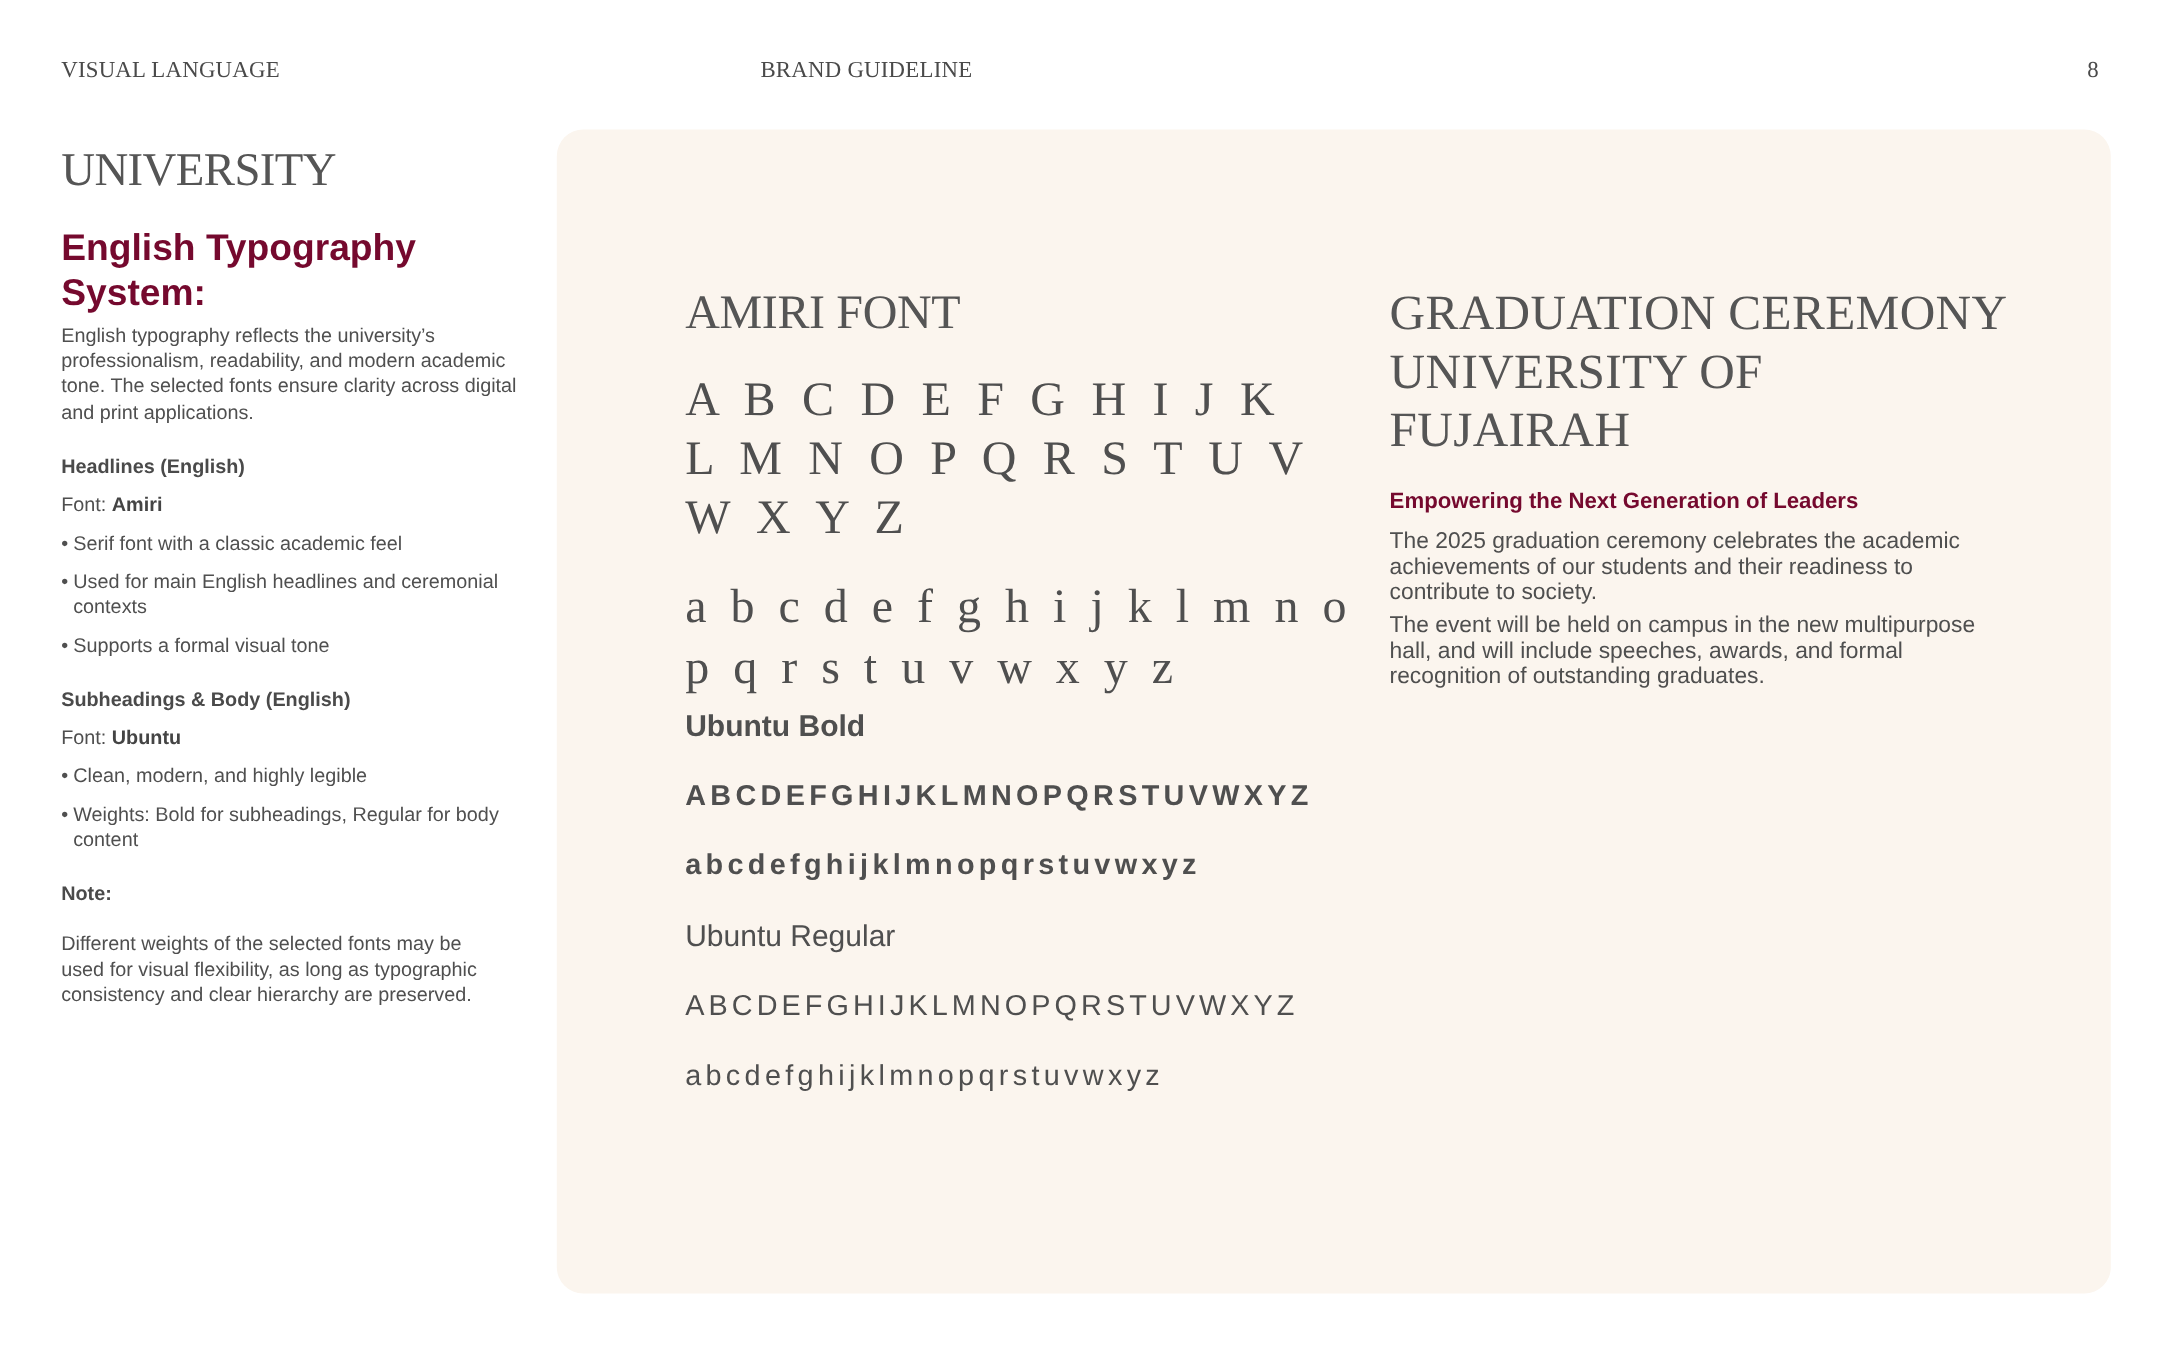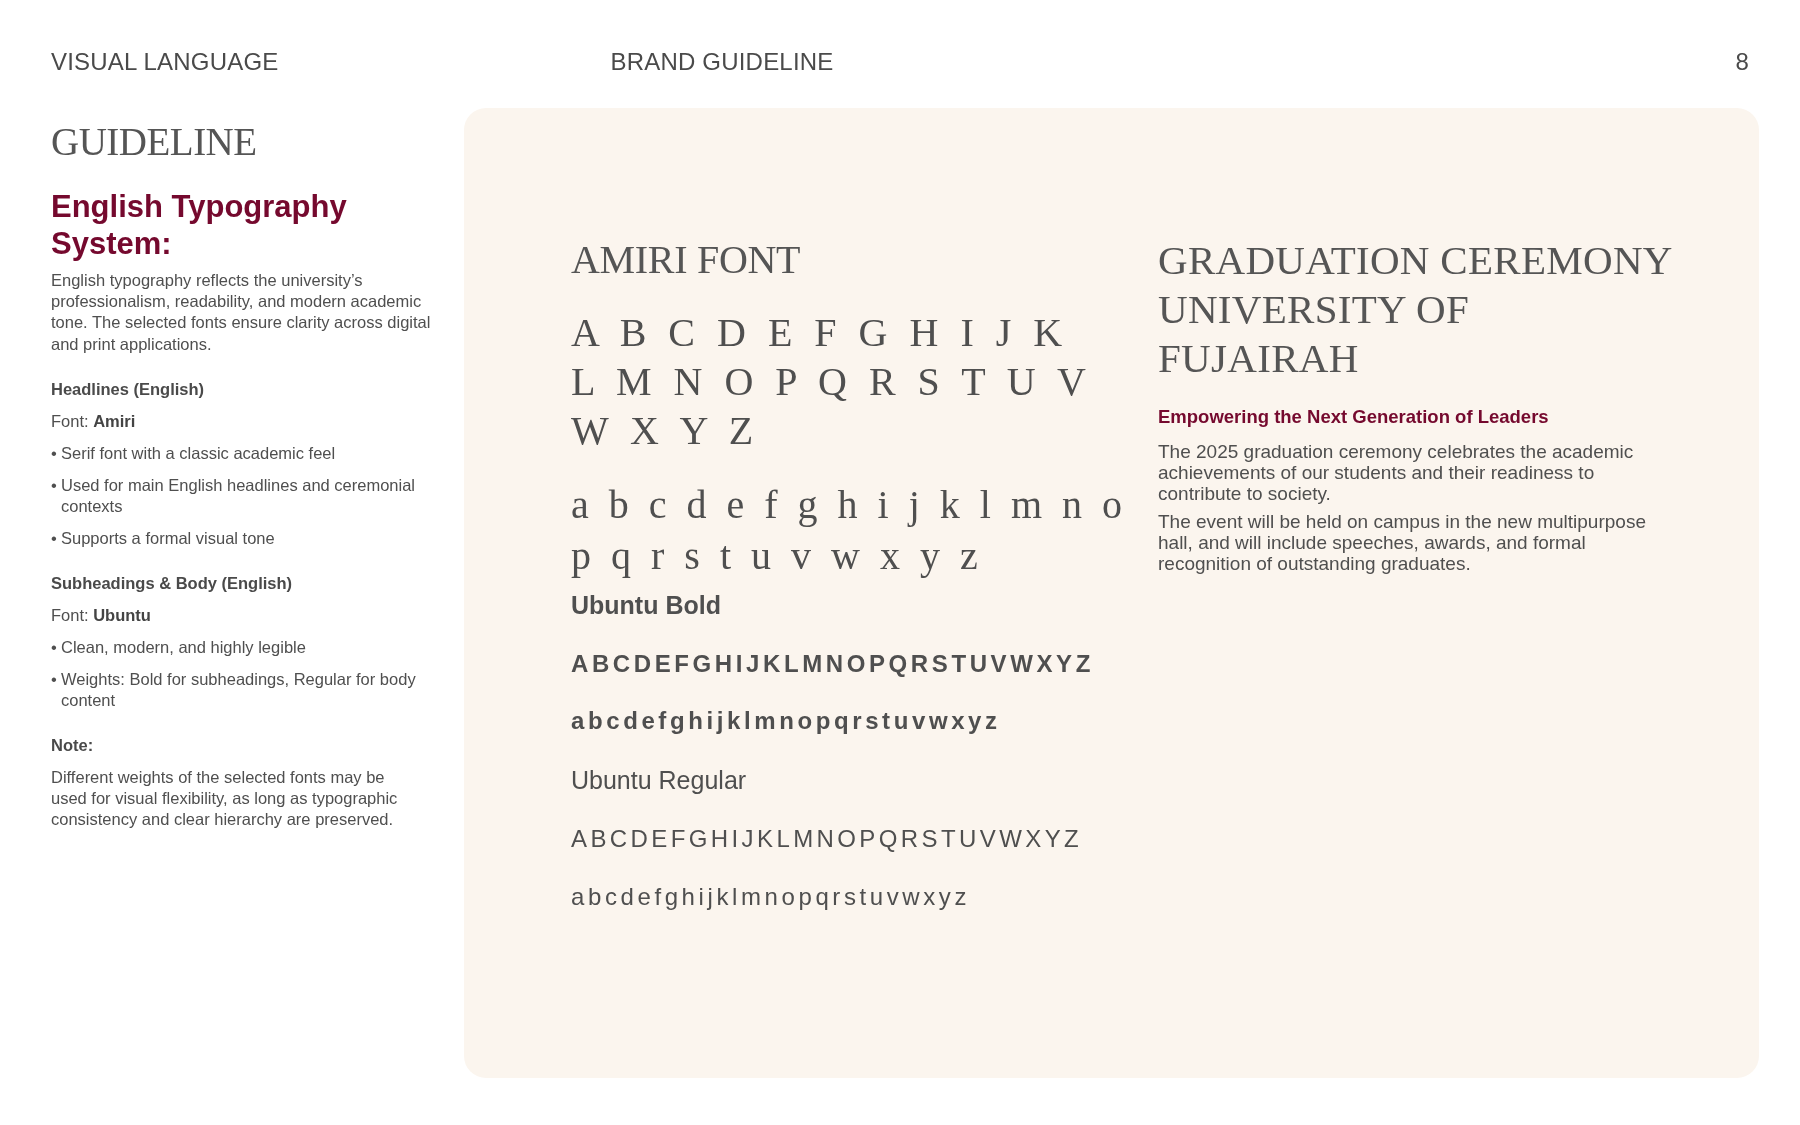--- a/index.html
+++ b/index.html
@@ -1,34 +1,34 @@
 <!DOCTYPE html>
 <html><head>
 <meta charset="utf-8">
 <style>
   * { box-sizing: border-box; margin: 0; padding: 0; }
   html, body { width: 1800px; height: 1125px; background: #ffffff; overflow: hidden; }
   body { position: relative; font-family: "Liberation Sans", sans-serif; color: #4a4a4a; }
 
-  .hdr { position: absolute; top: 48px; font-family: Liberation Sans, sans-serif; font-size: 24px; color: #4a4a4a; letter-spacing: 0.2px; }
+  .hdr { position: absolute; top: 48px; font-family: Liberation Serif, serif; font-size: 19px; color: #4a4a4a; letter-spacing: 0.2px; }
   .hdr-left { left: 51px; }
   .hdr-center { left: 0; width: 1444px; text-align: center; }
   .hdr-right { right: 51px; }
 
   .sidebar { position: absolute; left: 51px; top: 118px; width: 380px; }
   .section-title { font-family: "Liberation Serif", serif; font-size: 39px; color: #555555; letter-spacing: -0.5px; line-height: 48px; }
   .sys-title { margin-top: 22px; font-family: "Liberation Sans", sans-serif; font-weight: bold; font-size: 31px; line-height: 37px; color: #75092e; }
   .intro { margin-top: 8px; font-size: 16.5px; line-height: 21.2px; color: #4f4f4f; }
   .block-title { margin-top: 24px; font-size: 16.5px; font-weight: bold; color: #4a4a4a; line-height: 21px; }
   .font-line { margin-top: 11px; font-size: 16.5px; line-height: 21px; color: #4f4f4f; }
   .font-line b { color: #444; }
   .bullets { list-style: none; }
   .bullets li { margin-top: 11px; font-size: 16.5px; line-height: 21px; padding-left: 10px; text-indent: -10px; color: #4f4f4f; }
   .bullets li .dot { display: inline-block; width: 10px; text-indent: 0; }
-  .note-text { margin-top: 11px; font-size: 16.5px; line-height: 21.2px; color: #4f4f4f; width: 370px; }
+  .note-text { margin-top: 21px; font-size: 16.5px; line-height: 21.2px; color: #4f4f4f; width: 370px; }
 
   .panel { position: absolute; left: 464px; top: 108px; width: 1295px; height: 970px; background: #fbf5ee; border-radius: 22px; }
 
   .amiri-col { position: absolute; left: 107px; top: 128px; }
   .amiri-title { font-family: "Liberation Serif", serif; font-size: 40px; line-height: 48px; color: #555; letter-spacing: -0.3px; }
   .amiri-upper { margin-top: 24px; font-family: "Liberation Serif", serif; font-size: 40px; line-height: 49px; color: #4f4f4f; letter-spacing: 6px; width: 540px; }
   .amiri-lower { margin-top: 24px; font-family: "Liberation Serif", serif; font-size: 40px; line-height: 51px; color: #4f4f4f; letter-spacing: 5px; width: 560px; }
 
   .ubuntu-col { position: absolute; left: 107px; top: 482px; }
   .ub-label-bold { font-family: "Liberation Sans", sans-serif; font-weight: bold; font-size: 25px; line-height: 30px; color: #4f4f4f; }
@@ -45,21 +45,21 @@
   .demo-p + .demo-p { margin-top: 7px; }
 </style>
 </head>
 <body>
 
 <div class="hdr hdr-left">VISUAL LANGUAGE</div>
 <div class="hdr hdr-center">BRAND GUIDELINE</div>
 <div class="hdr hdr-right">8</div>
 
 <div class="sidebar">
-  <div class="section-title">GUIDELINE</div>
+  <div class="section-title">UNIVERSITY</div>
   <div class="sys-title">English Typography System:</div>
   <p class="intro">English typography reflects the university’s professionalism, readability, and modern academic tone. The selected fonts ensure clarity across digital and print applications.</p>
 
   <div class="block-title">Headlines (English)</div>
   <div class="font-line"><span>Font: </span><b>Amiri</b></div>
   <ul class="bullets">
     <li><span class="dot">•</span><span>Serif font with a classic academic feel</span></li>
     <li><span class="dot">•</span><span>Used for main English headlines and ceremonial contexts</span></li>
     <li><span class="dot">•</span><span>Supports a formal visual tone</span></li>
   </ul>

